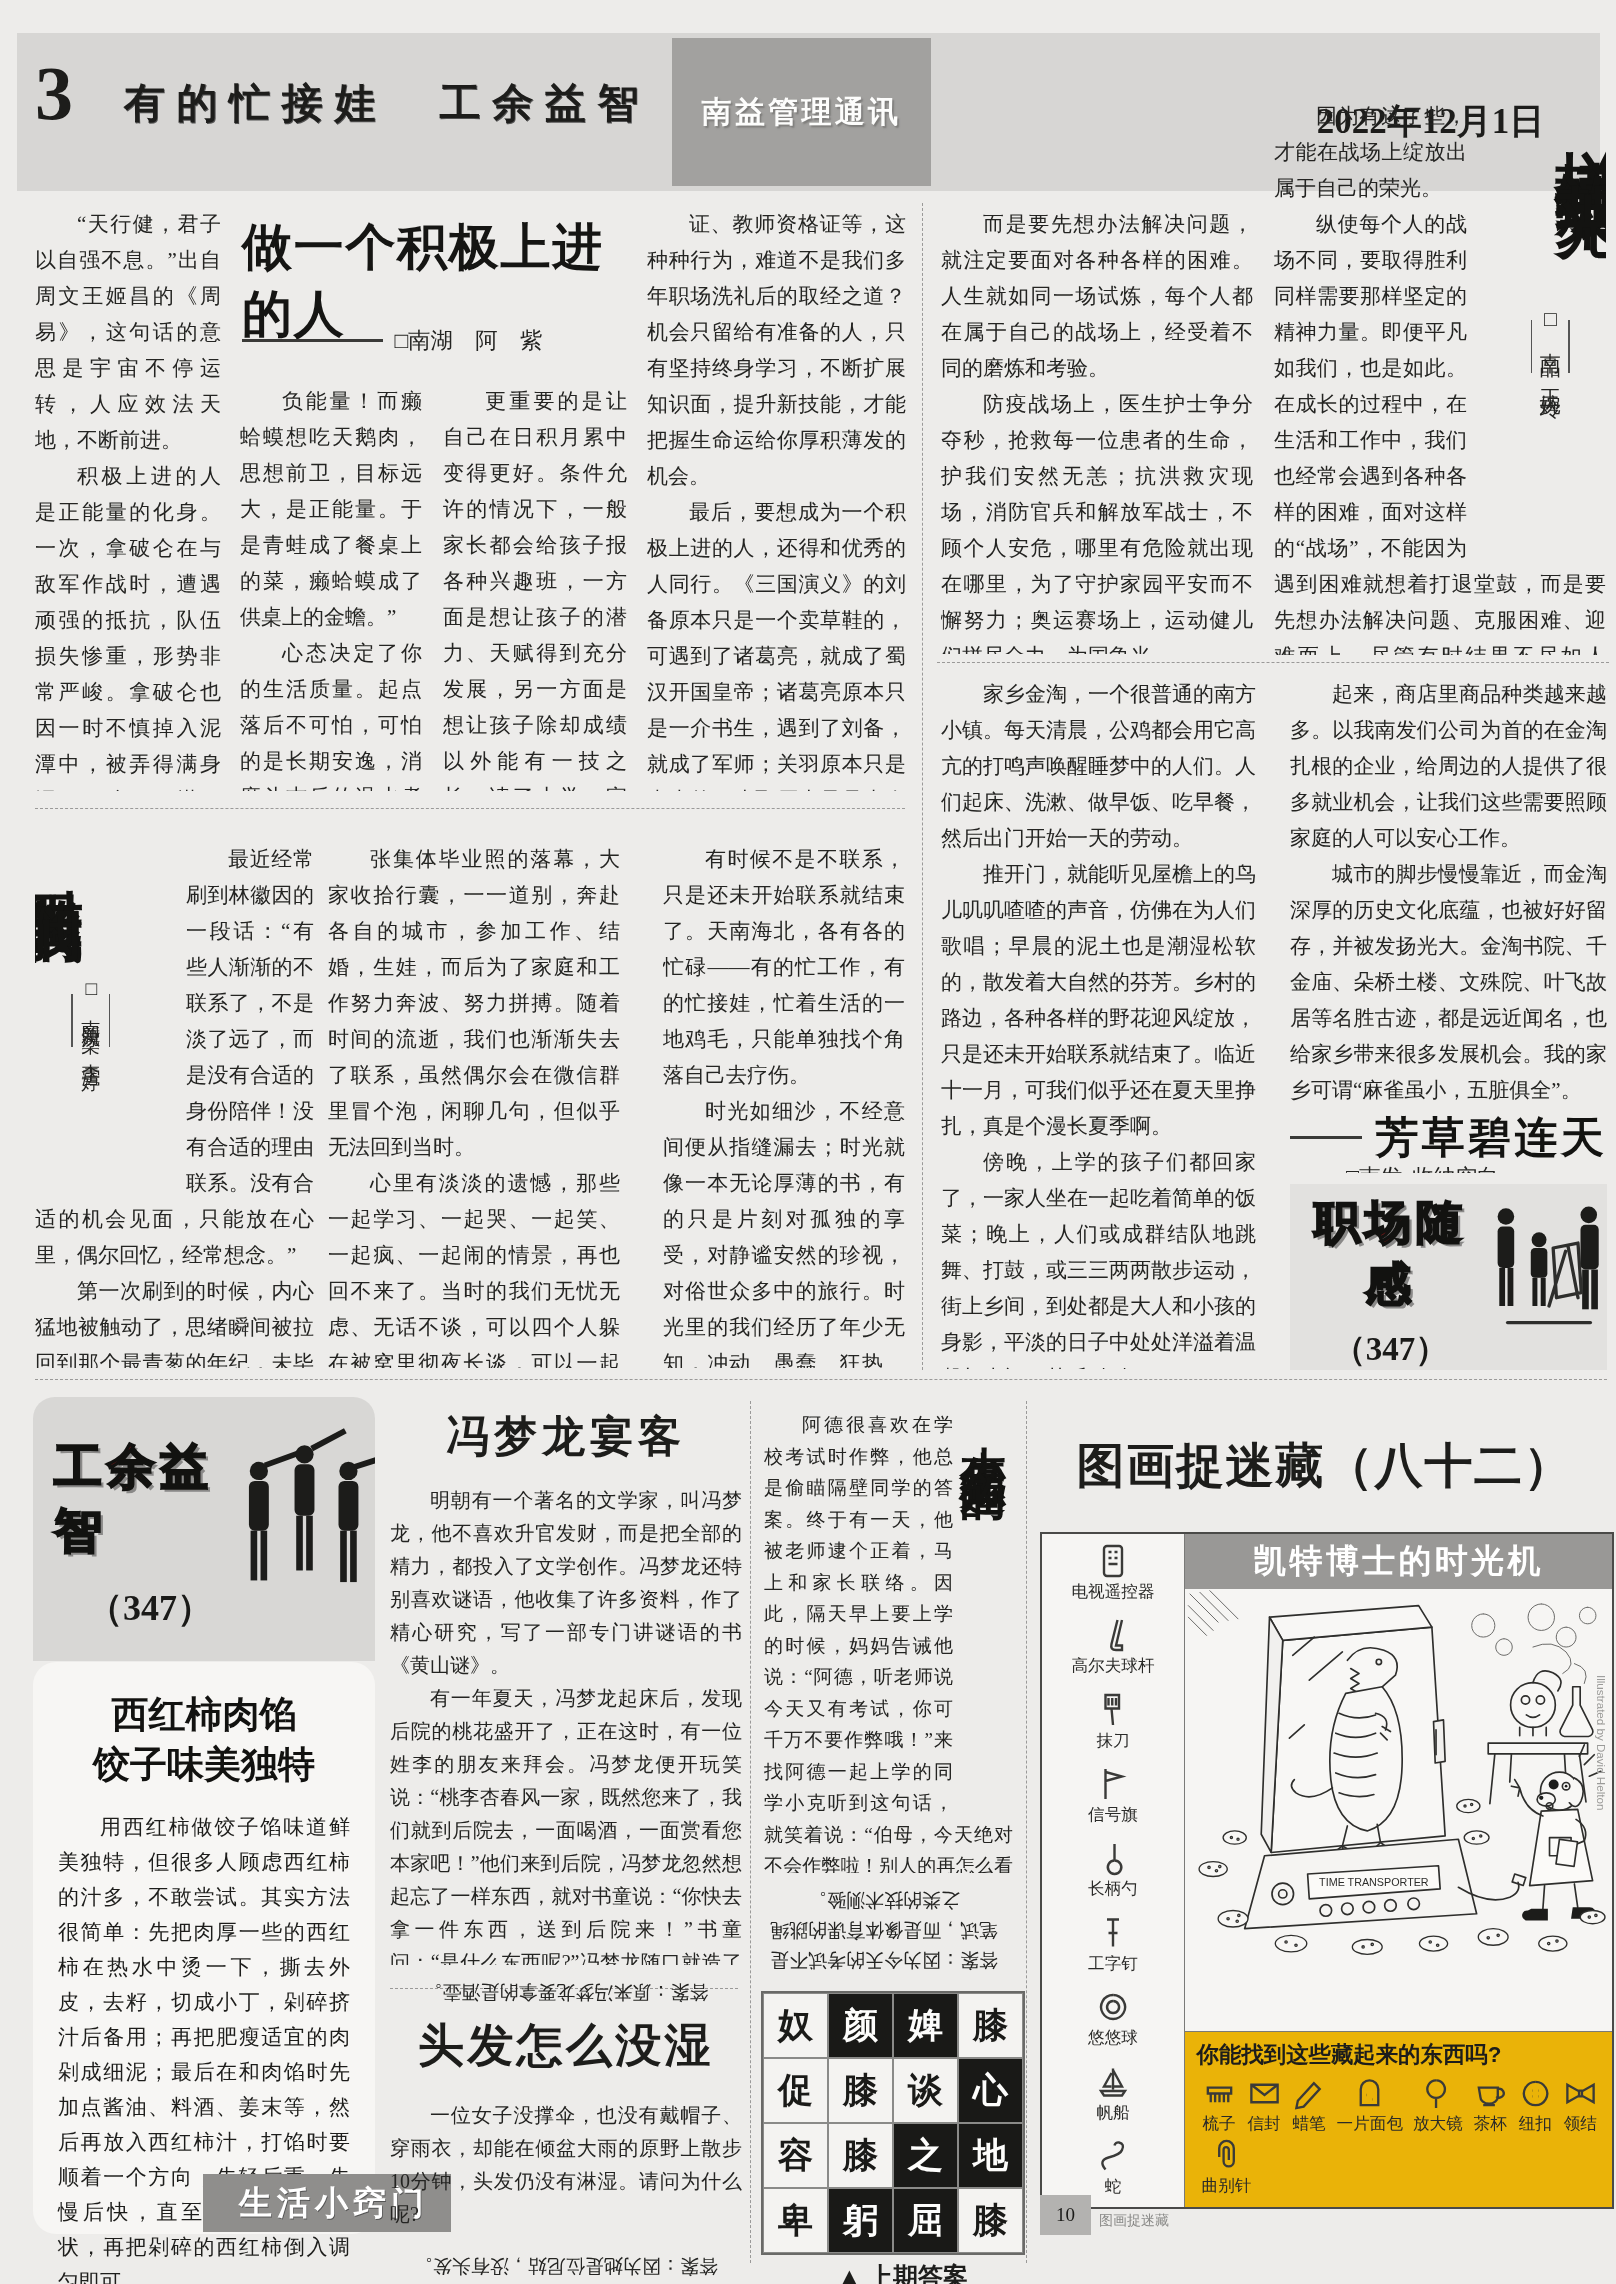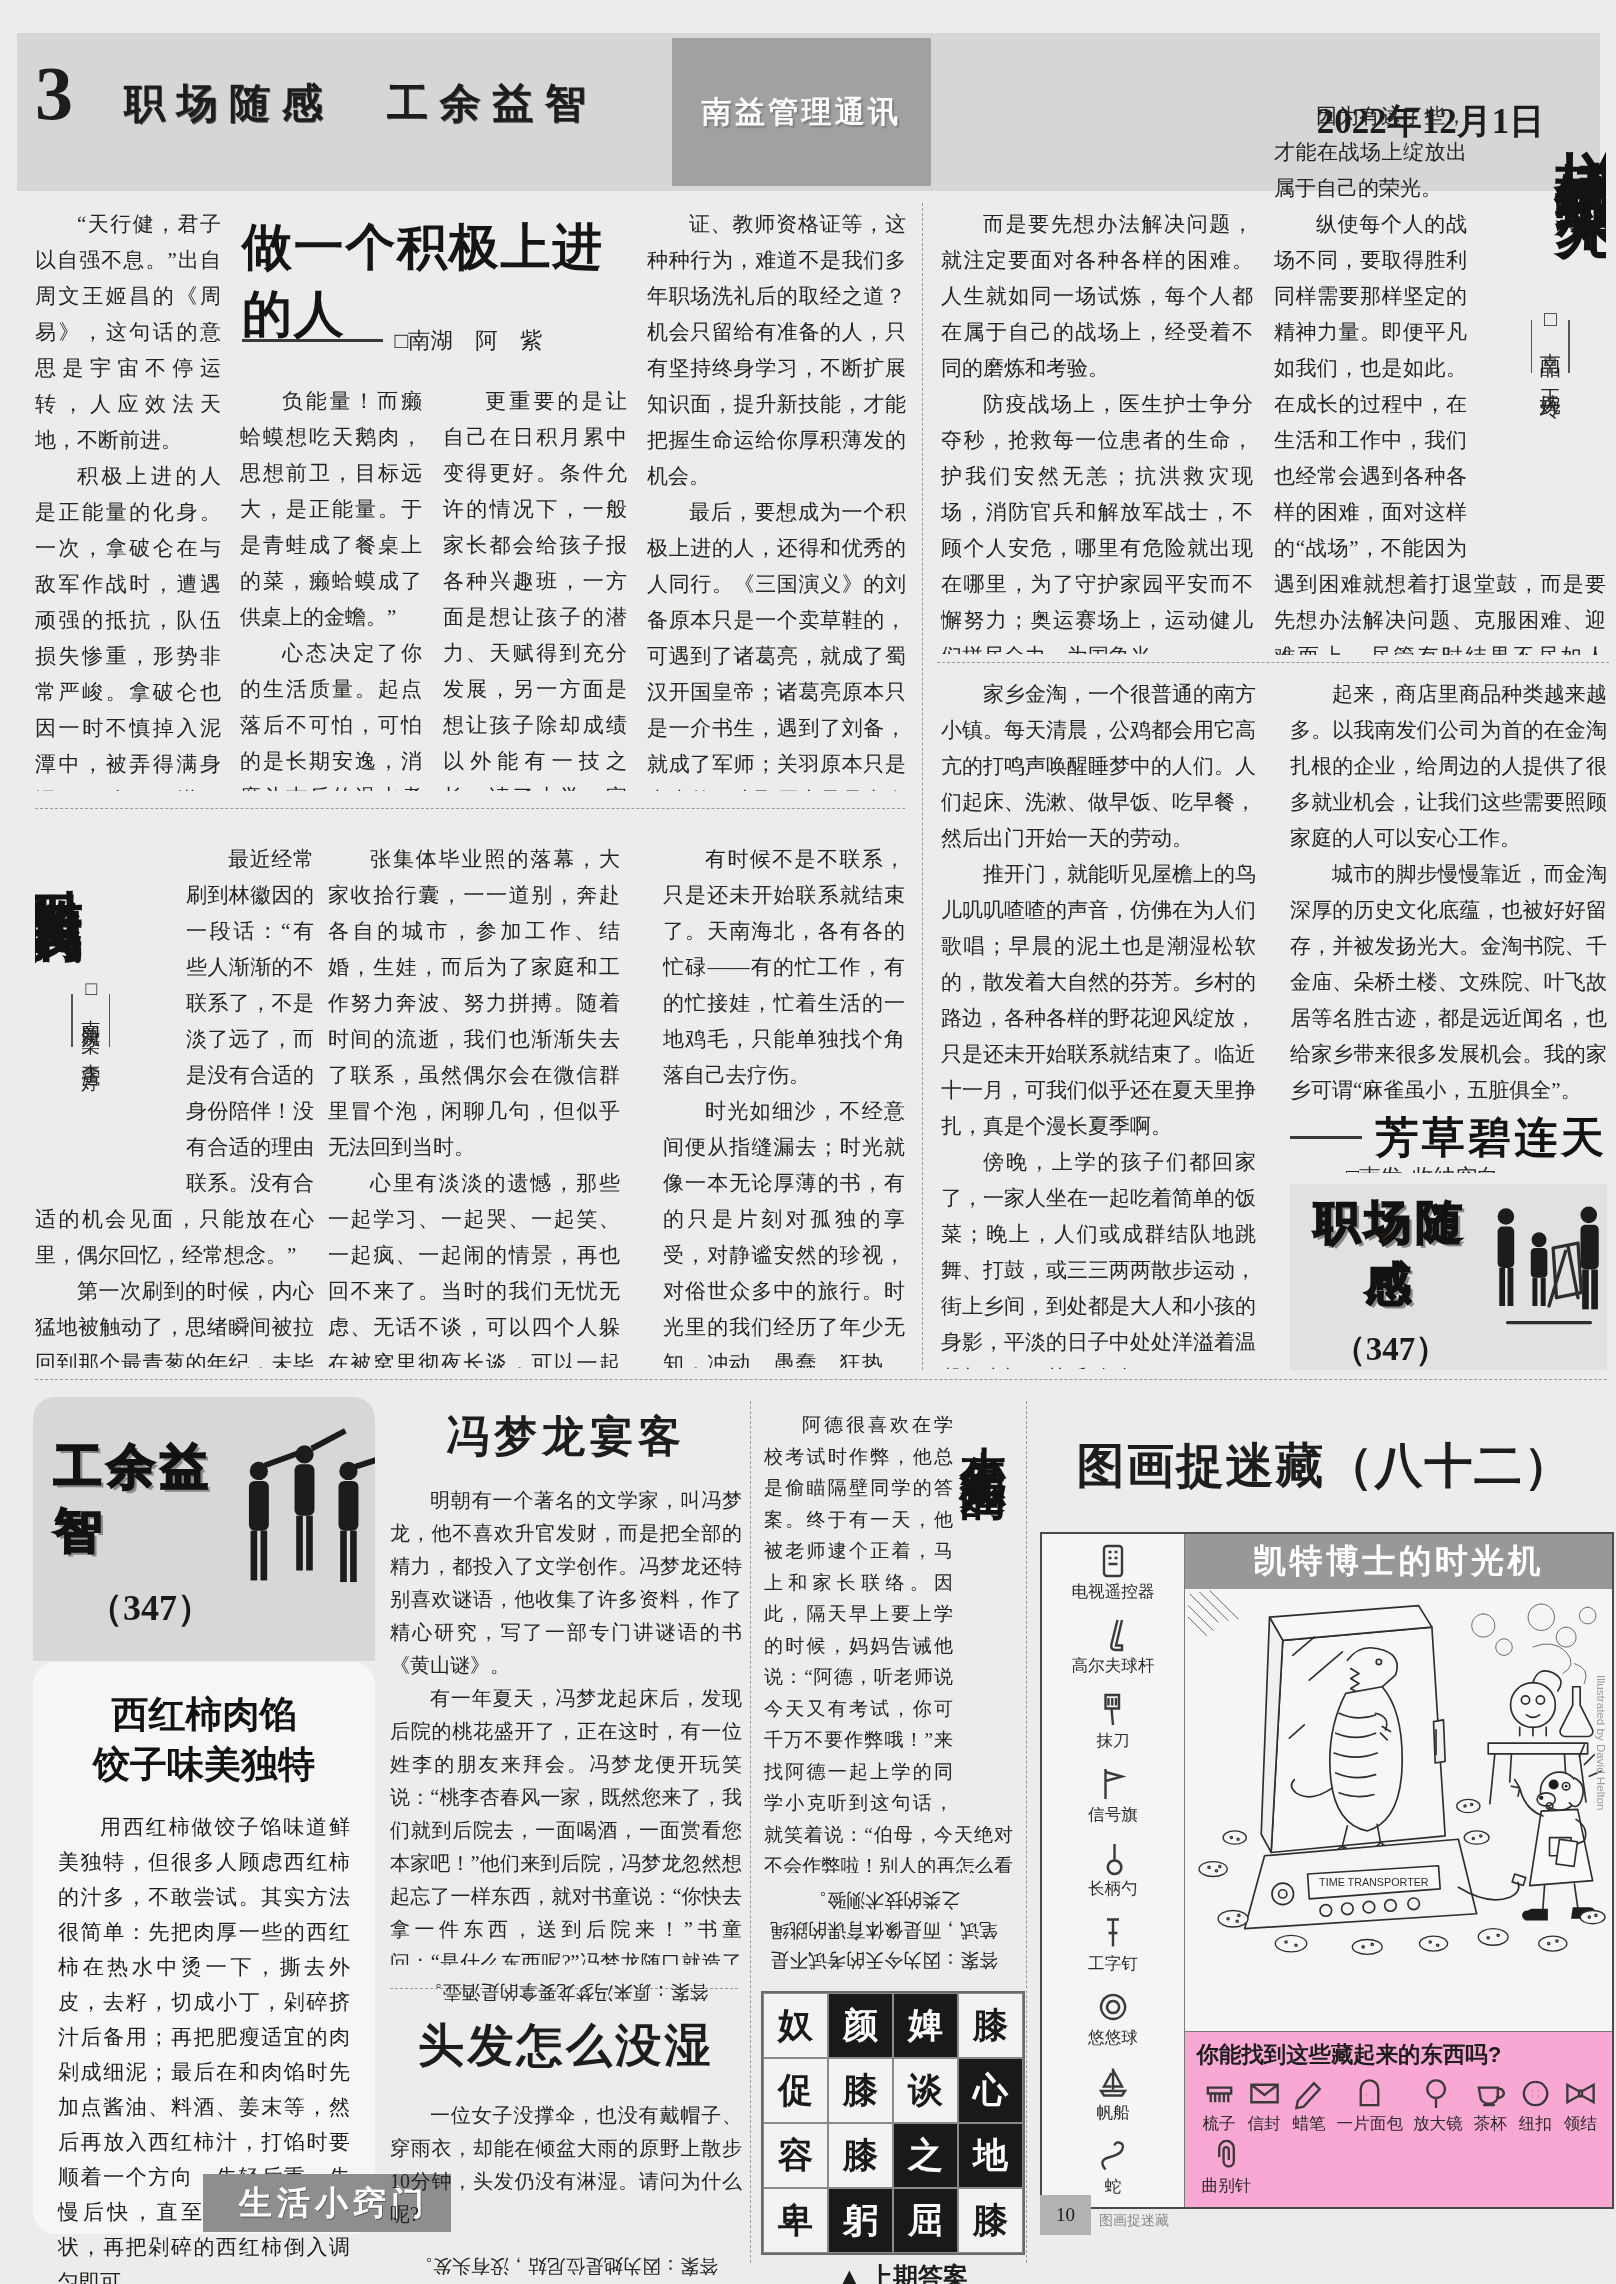--- a/index.html
+++ b/index.html
@@ -59,41 +59,41 @@
   .gcell.black{background:#191917;color:#fdfdfc;}
   .grid-cap{position:absolute;font-size:25px;font-weight:bold;}
   
   .pz-box{position:absolute;border:2.5px solid #4a4a48;background:#f3f2f0;display:flex;}
   .pz-side{width:143px;border-right:1.7px solid #7a7a78;display:flex;flex-direction:column;justify-content:space-between;
     padding:8.3px 3.3px;box-sizing:border-box;background:#f6f5f3;}
   .pz-main{flex:1;display:flex;flex-direction:column;}
   .pz-head{height:55px;background:#98979596;background:#999896;color:#fff;display:flex;align-items:center;justify-content:center;
     font-size:33px;font-weight:bold;letter-spacing:3.3px;font-family:"Liberation Sans",sans-serif;}
   .pz-art{flex:1;position:relative;background:#f6f5f3;}
-  .pz-bottom{padding:5px 8.3px 8.3px 11.6px;background:#f9a8d4;border-top:1.7px solid #7a7a78;}
+  .pz-bottom{padding:5px 8.3px 8.3px 11.6px;background:#eab308;border-top:1.7px solid #7a7a78;}
   .pz-q{font-size:22.4px;font-weight:bold;font-family:"Liberation Sans",sans-serif;margin:1.7px 0 5px 0;}
   .items{display:flex;flex-wrap:wrap;}
   .hidden-item{display:flex;flex-direction:column;align-items:center;margin:1.7px 5px;}
   .pz-side .hidden-item{margin:0.8px 0;}
   .hidden-item svg{stroke:#3a3a38;fill:none;stroke-width:1.6;}
   .hidden-item .lb{font-size:16.6px;color:#2a2a28;margin-top:1.7px;white-space:nowrap;font-family:"Liberation Sans",sans-serif;}
   .pz-tab{position:absolute;background:#b3b2b0;color:#1a1a18;font-size:19px;display:flex;align-items:center;justify-content:center;}
   .pz-foot{position:absolute;font-size:14px;color:#8a8a88;font-family:"Liberation Sans",sans-serif;}
   .pz-credit{position:absolute;writing-mode:vertical-rl;font-size:11.6px;color:#9a9a98;font-family:"Liberation Sans",sans-serif;}
   .ln{stroke:#2e2e2c;fill:none;stroke-width:2;stroke-linecap:round;stroke-linejoin:round;}
   .fillb{fill:#1c1c1a;stroke:none;}
 </style>
 </head>
 <body>
 
 <div id="page">
 
   <div class="abs hdr"></div>
   <div class="abs pgnum">3</div>
-  <div class="abs hdr-sections">职场随感　工余益智</div>
+  <div class="abs hdr-sections">有的忙接娃　工余益智</div>
   <div class="abs masthead">南益管理通讯</div>
   <div class="abs hdr-date">2022年12月1日</div>
 
   <div class="h-big" style="left:242px;top:214px;width:398px;font-size:50px;letter-spacing:1.7px;">做一个积极上进的人</div>
   <div class="byline-row" style="left:242px;top:325px;width:398px;">
     <span class="byline-line"></span>
     <span>□南湖　阿　紫</span>
   </div>
   <div class="col" style="left:35px;top:206px;width:186px;height:585px;">
       <p>“天行健，君子以自强不息。”出自周文王姬昌的《周易》，这句话的意思是宇宙不停运转，人应效法天地，不断前进。</p>

